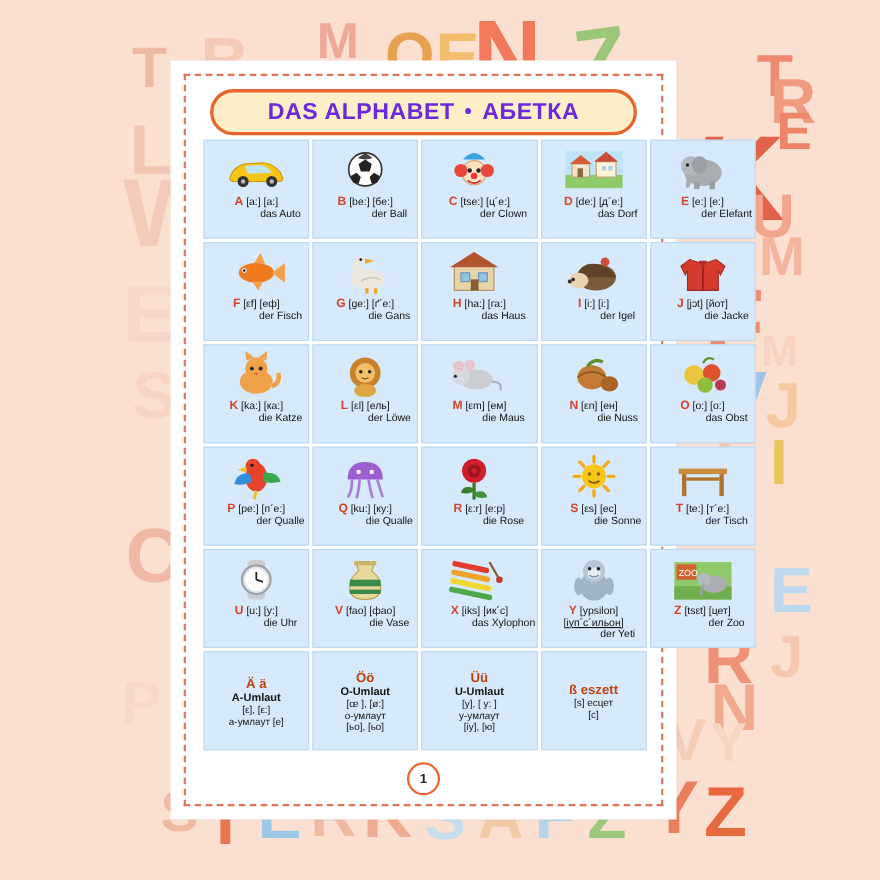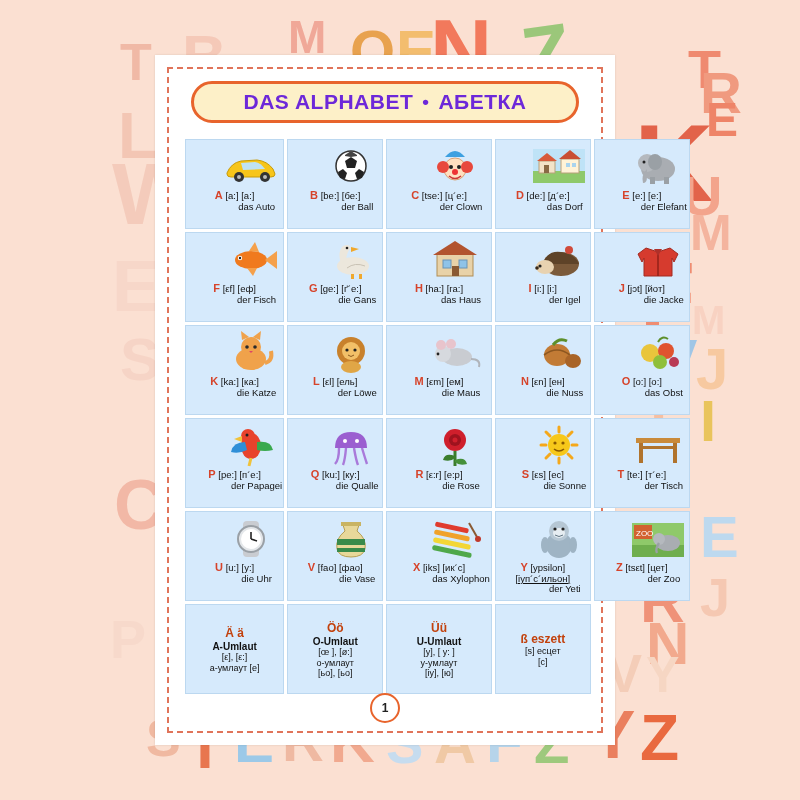--- a/index.html
+++ b/index.html
@@ -67,21 +67,21 @@
     color: #6d28d9;
   }
   .title-dot {
     display: inline-block;
     margin: 0 9px;
     font-size: 19px;
   }
   
   .grid {
     position: absolute;
-    left: 30px; top: 84px;
+    left: 30px; top: 72px;
     width: 400px;
     display: grid;
     grid-template-columns: repeat(5, 1fr);
     gap: 3px;
     background: transparent;
   }
   .cell {
     background: #d6eafc;
     border: 1px solid #bcd8f0;
     box-sizing: border-box;
@@ -91,21 +91,21 @@
     align-items: center;
     justify-content: flex-start;
     padding: 3px 1px 2px 1px;
     position: relative;
   }
   .pic {
     height: 46px;
     width: 100%;
     display: flex;
     align-items: center;
-    justify-content: center;
+    justify-content: flex-start;
     overflow: hidden;
     padding-left: 32px;
   }
   .pic svg { display: block; }
   .lines {
     width: 100%;
     text-align: center;
     line-height: 1.12;
   }
   .l1 {
@@ -476,21 +476,21 @@
               <circle cx="27" cy="14" r="7" fill="#e8432c"></circle>
               <polygon points="21,14 13,17 21,20" fill="#f0c23a"></polygon>
               <circle cx="26" cy="13" r="1.5" fill="#222"></circle>
               <path d="M36 20 Q50 18 52 28 Q44 30 36 28 Z" fill="#3aa94e"></path>
               <path d="M24 20 Q12 20 10 30 Q18 32 26 28 Z" fill="#2f8fd8"></path>
               <path d="M30 36 L28 44" stroke="#f0c23a" stroke-width="3"></path>
             </svg>
           </div>
           <div class="lines">
             <div class="l1"><span class="let">P</span> <span>[pe:] [п´е:]</span></div>
-            <div class="l2">der Papagei</div>
+            <div class="l2">der Qualle</div>
           </div>
         </div>
         <div class="cell">
           <div class="pic">
             <svg width="60" height="46" viewBox="0 0 60 46">
               <path d="M14 26 Q14 10 30 10 Q46 10 46 26 Z" fill="#9b5fd0"></path>
               <path d="M18 26 Q18 38 14 42" stroke="#a97ada" stroke-width="2.4" fill="none"></path>
               <path d="M25 26 Q24 38 22 43" stroke="#a97ada" stroke-width="2.4" fill="none"></path>
               <path d="M33 26 Q35 38 37 43" stroke="#a97ada" stroke-width="2.4" fill="none"></path>
               <path d="M41 26 Q44 36 46 42" stroke="#a97ada" stroke-width="2.4" fill="none"></path>

